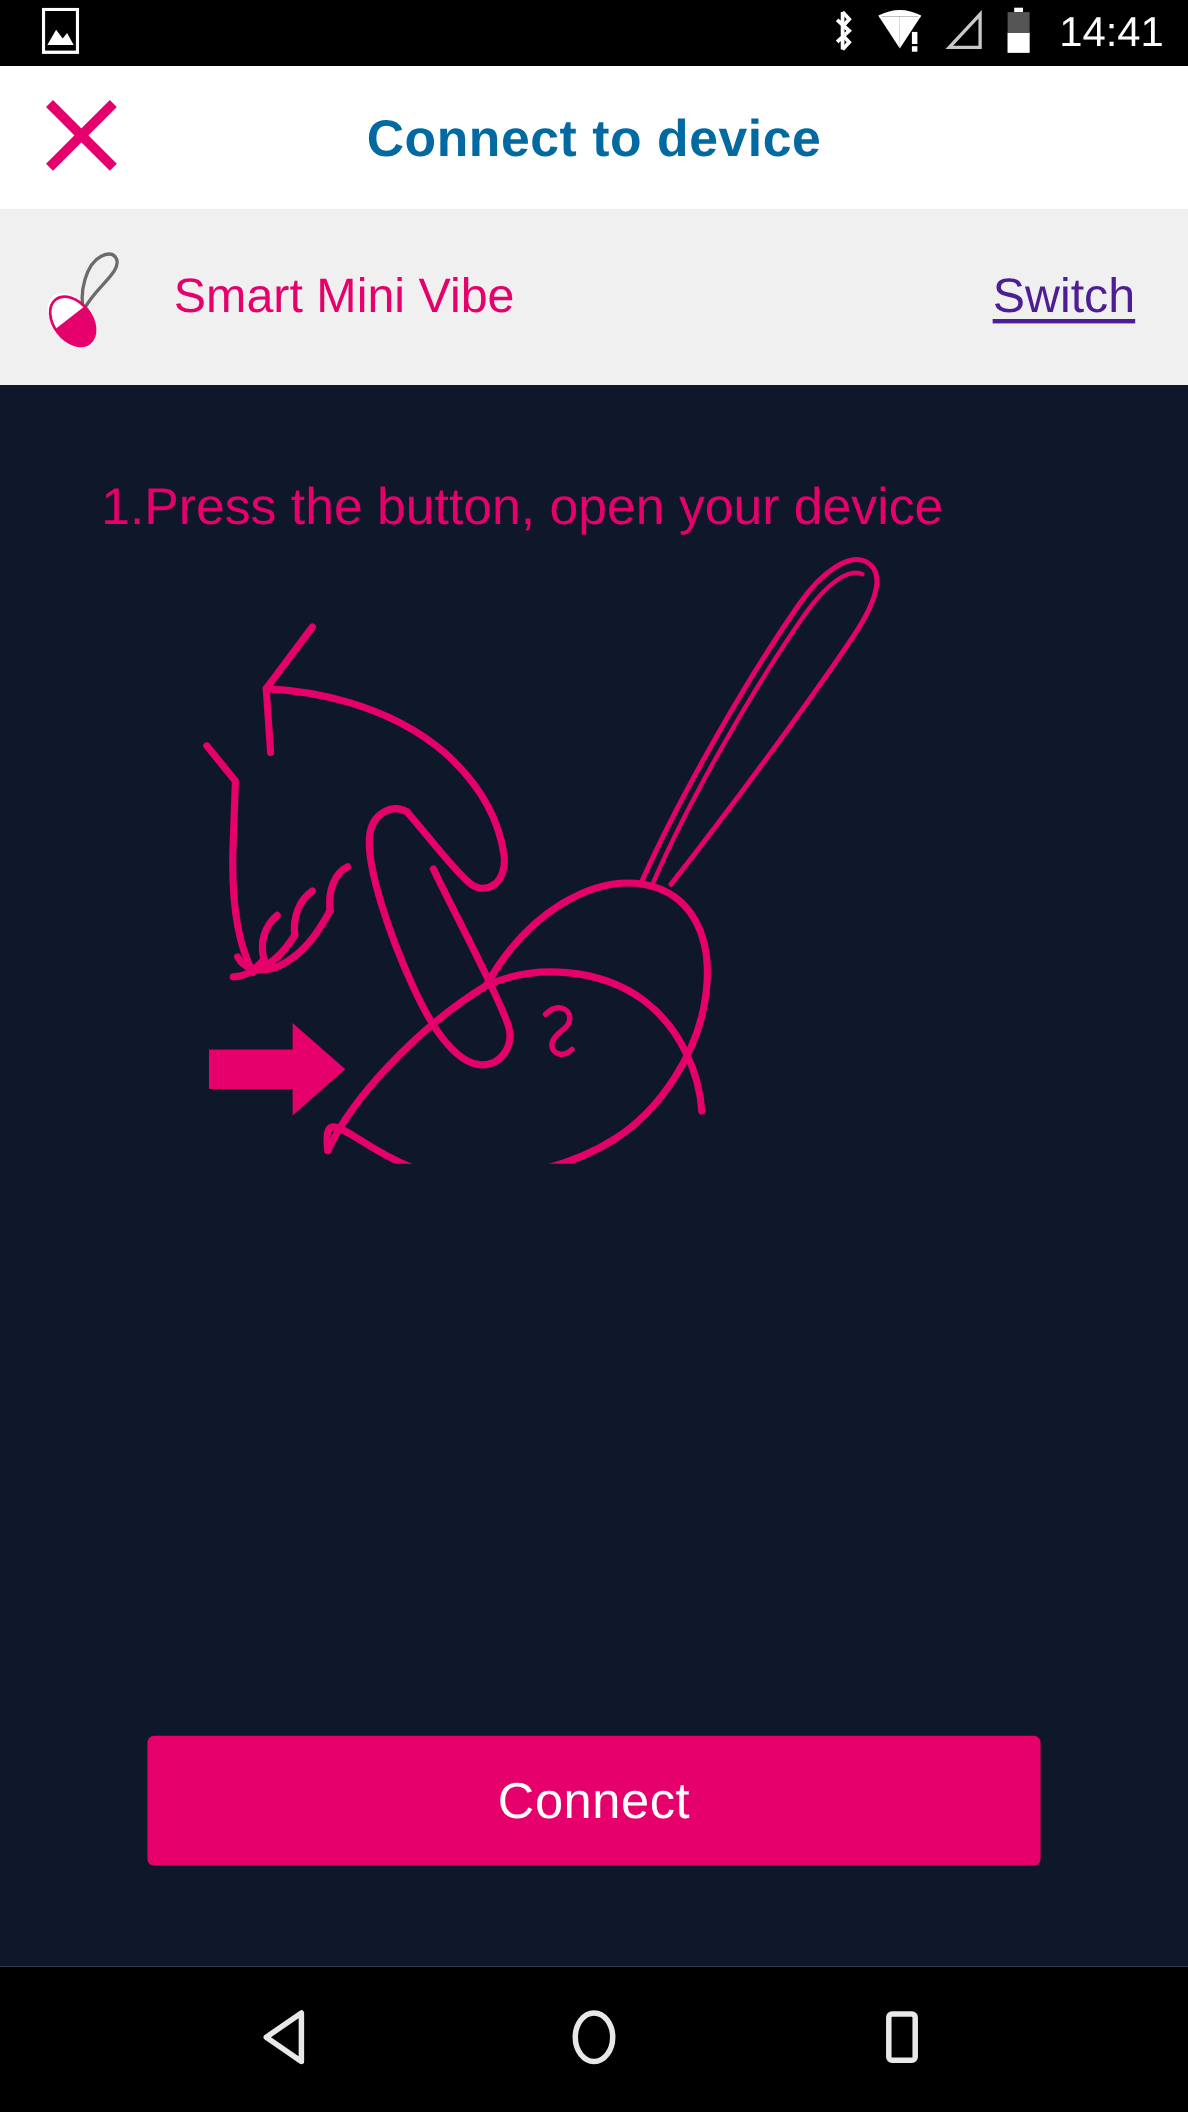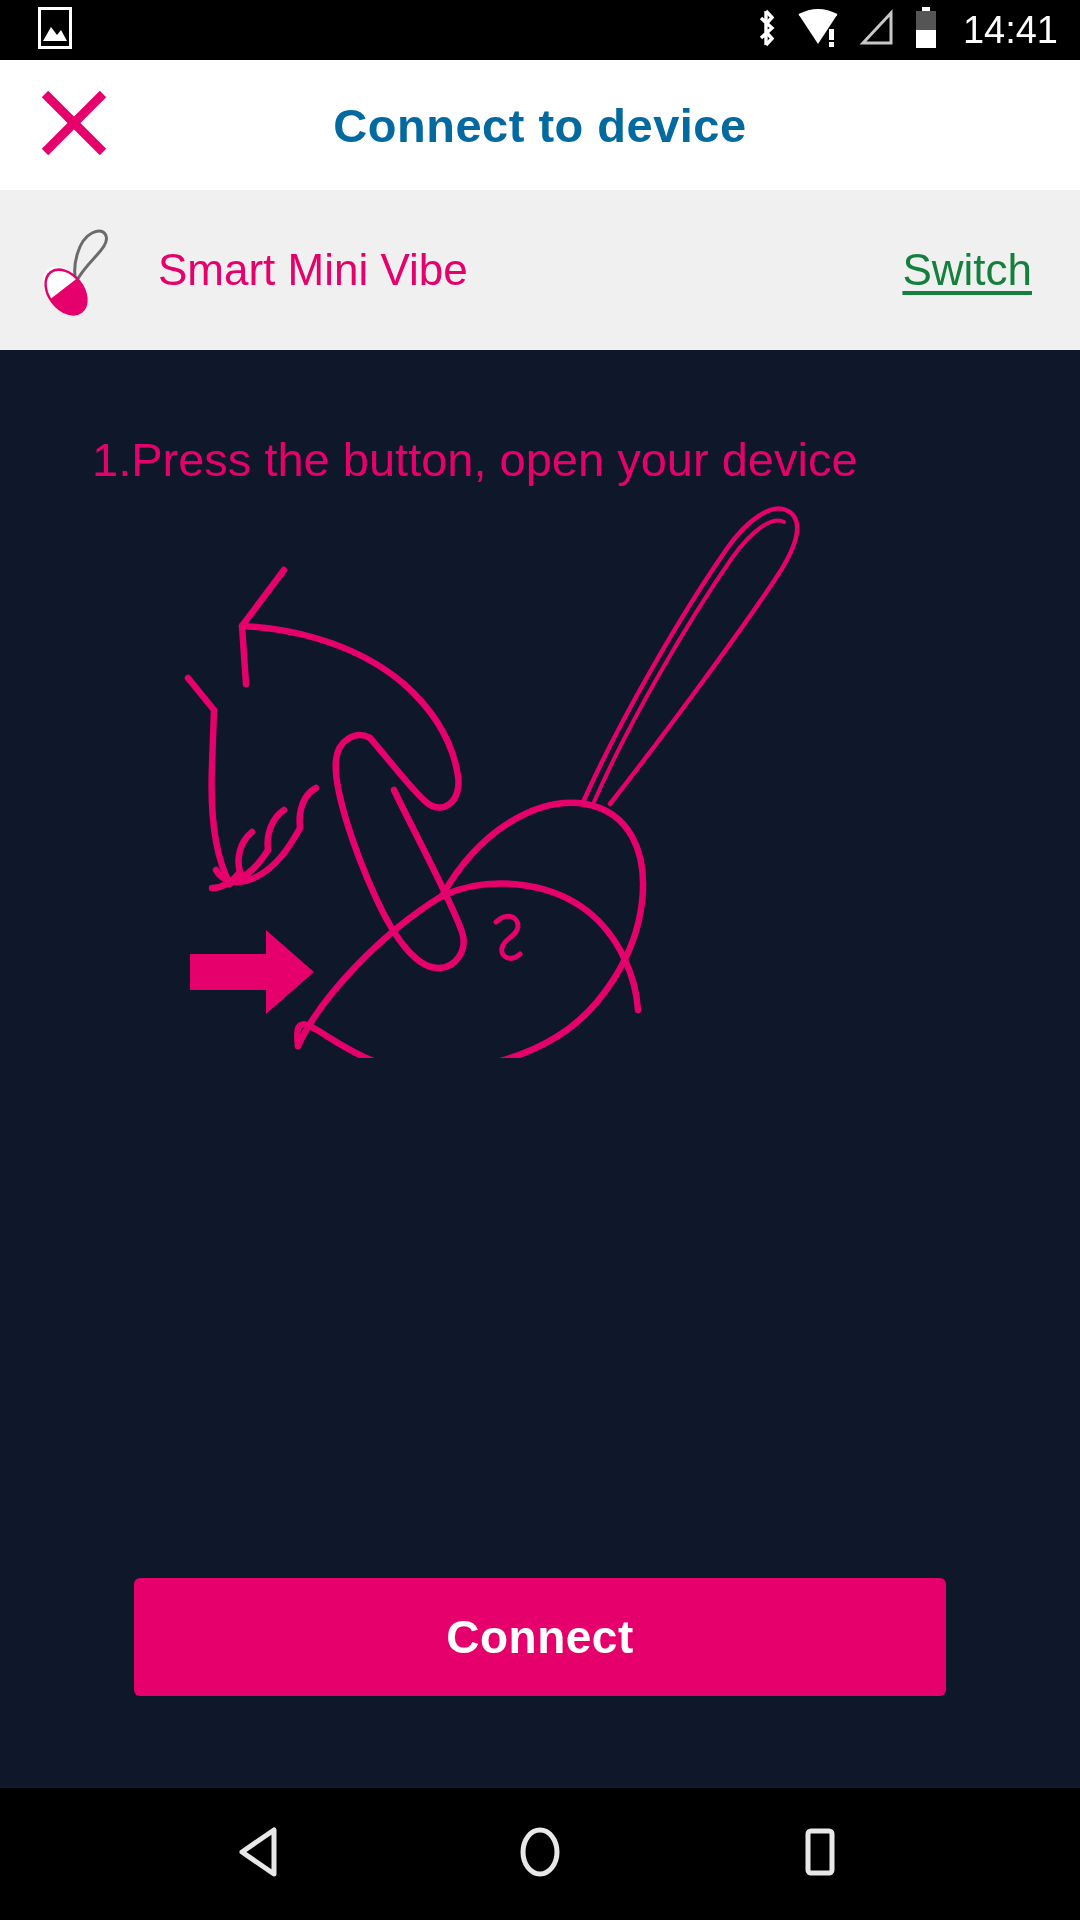--- a/index.html
+++ b/index.html
@@ -94,21 +94,21 @@
   }
   .device-name {
     color: #E5006B;
     font-size: 44px;
     font-weight: 400;
     margin-left: 8px;
     letter-spacing: 0px;
   }
   .switch-link {
     margin-left: auto;
-    color: #15803d;
+    color: #4c1d95;
     font-size: 44px;
     text-decoration: underline;
     text-underline-offset: 6px;
     cursor: pointer;
     letter-spacing: 0px;
   }
 
   
   .content {
     flex: 1 1 auto;
@@ -148,21 +148,20 @@
     border: none;
     border-radius: 6px;
     color: #ffffff;
     font-size: 46px;
     font-family: "Liberation Sans", sans-serif;
     letter-spacing: 0.5px;
     cursor: pointer;
     display: flex;
     align-items: center;
     justify-content: center;
-    font-weight: bold;
   }
 
   
   .nav-bar {
     flex: 0 0 132px;
     height: 132px;
     background: #000000;
     display: flex;
     align-items: center;
     justify-content: space-around;

